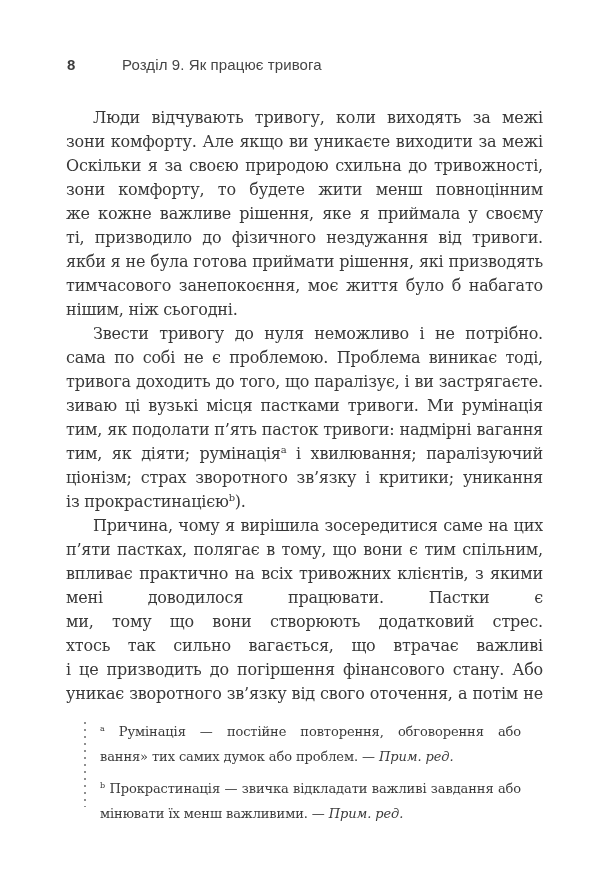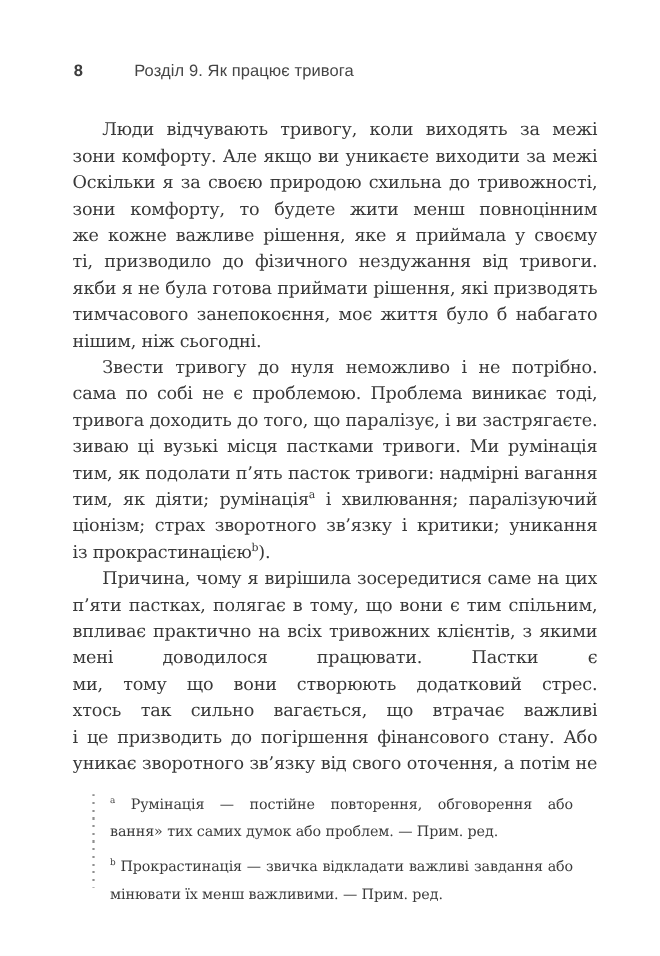--- a/index.html
+++ b/index.html
@@ -16,21 +16,21 @@
   .running-head { letter-spacing:0.1px; }
   .body-text {
     position:absolute; left:66px; top:106px; width:477px;
     font-size:16px; line-height:24px; color:#383838; letter-spacing:-0.2px;
   }
   .line { height:24px; overflow:hidden; }
   .jline { text-align:justify; text-align-last:justify; }
   .jline::after { content:""; display:inline-block; width:100%; }
   .indent { text-indent:27px; }
   .sup { font-size:0.62em; vertical-align:super; line-height:0; }
-  .it { }
+  .it { font-style:italic; }
   .fn-rule {
     position:absolute; left:84px; top:722px; width:2px; height:85px;
     background:repeating-linear-gradient(to bottom, #8f8f8f 0px, #8f8f8f 2px, transparent 2px, transparent 7px);
   }
   .footnotes {
     position:absolute; left:100px; top:719px; width:421px;
     font-size:13px; line-height:25px; color:#3a3a3a; letter-spacing:-0.1px;
   }
   .footnote + .footnote { margin-top:7px; }
   .fline { height:25px; overflow:hidden; }

